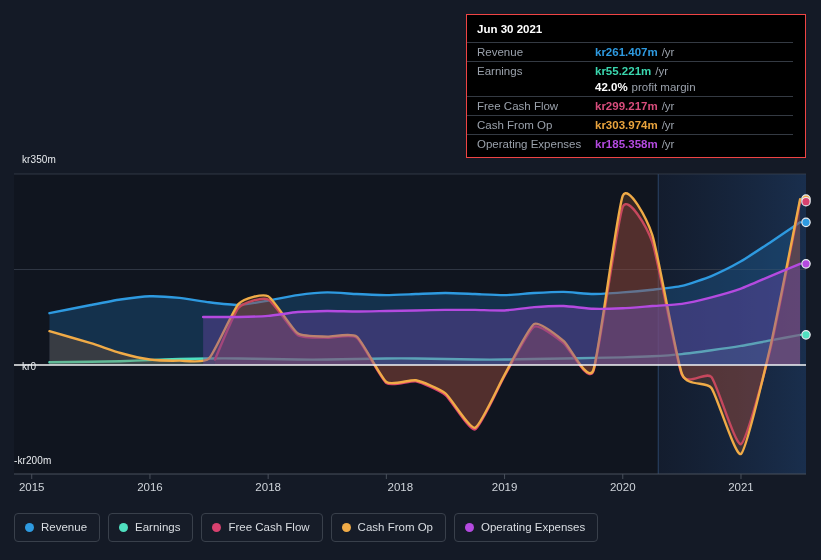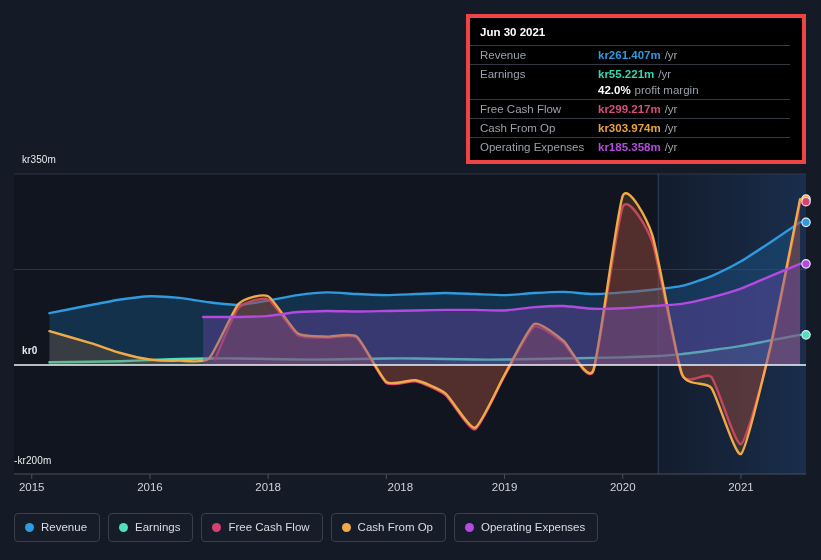--- a/index.html
+++ b/index.html
@@ -47,21 +47,21 @@
     text-align: right;
   }
 
   
   #tooltip {
     position: absolute;
     left: 466px;
     top: 14px;
     width: 340px;
     background: #000000;
-    border: 4px solid #ef4444;
+    border: 1px solid #ef4444;
     box-sizing: border-box;
     padding: 8px 12px 4px 0;
     z-index: 30;
   }
   #tooltip .tt-title {
     font-size: 11.5px;
     font-weight: bold;
     color: #ffffff;
     padding: 0 10px 7px 10px;
   }
@@ -176,21 +176,21 @@
       <g>
         <circle cx="806" cy="263.8474914285714" r="4.2" fill="#b44ae0" stroke="#e9edf2" stroke-width="1.2"></circle>
       </g>
       <g>
         <circle cx="806" cy="334.8651114285714" r="4.2" fill="#4fe0c0" stroke="#e9edf2" stroke-width="1.2"></circle>
       </g>
     </svg>
 
   <div id="y-labels">
       <div class="axis-label" style="left: 22px; top: 154px;">kr350m</div>
-      <div class="axis-label" style="left: 22px; top: 345px; font-weight: bold;">kr0</div>
+      <div class="axis-label" style="left: 22px; top: 361px;">kr0</div>
       <div class="axis-label" style="left: 14px; top: 455px;">-kr200m</div>
     </div>
 
   <div id="x-labels">
       <div class="x-tick-label" style="left: 31.7313px; top: 481px;">2015</div>
       <div class="x-tick-label" style="left: 149.94px; top: 481px;">2016</div>
       <div class="x-tick-label" style="left: 268.149px; top: 481px;">2018</div>
       <div class="x-tick-label" style="left: 386.358px; top: 481px; margin-left: 14px;">2018</div>
       <div class="x-tick-label" style="left: 504.567px; top: 481px;">2019</div>
       <div class="x-tick-label" style="left: 622.776px; top: 481px;">2020</div>

